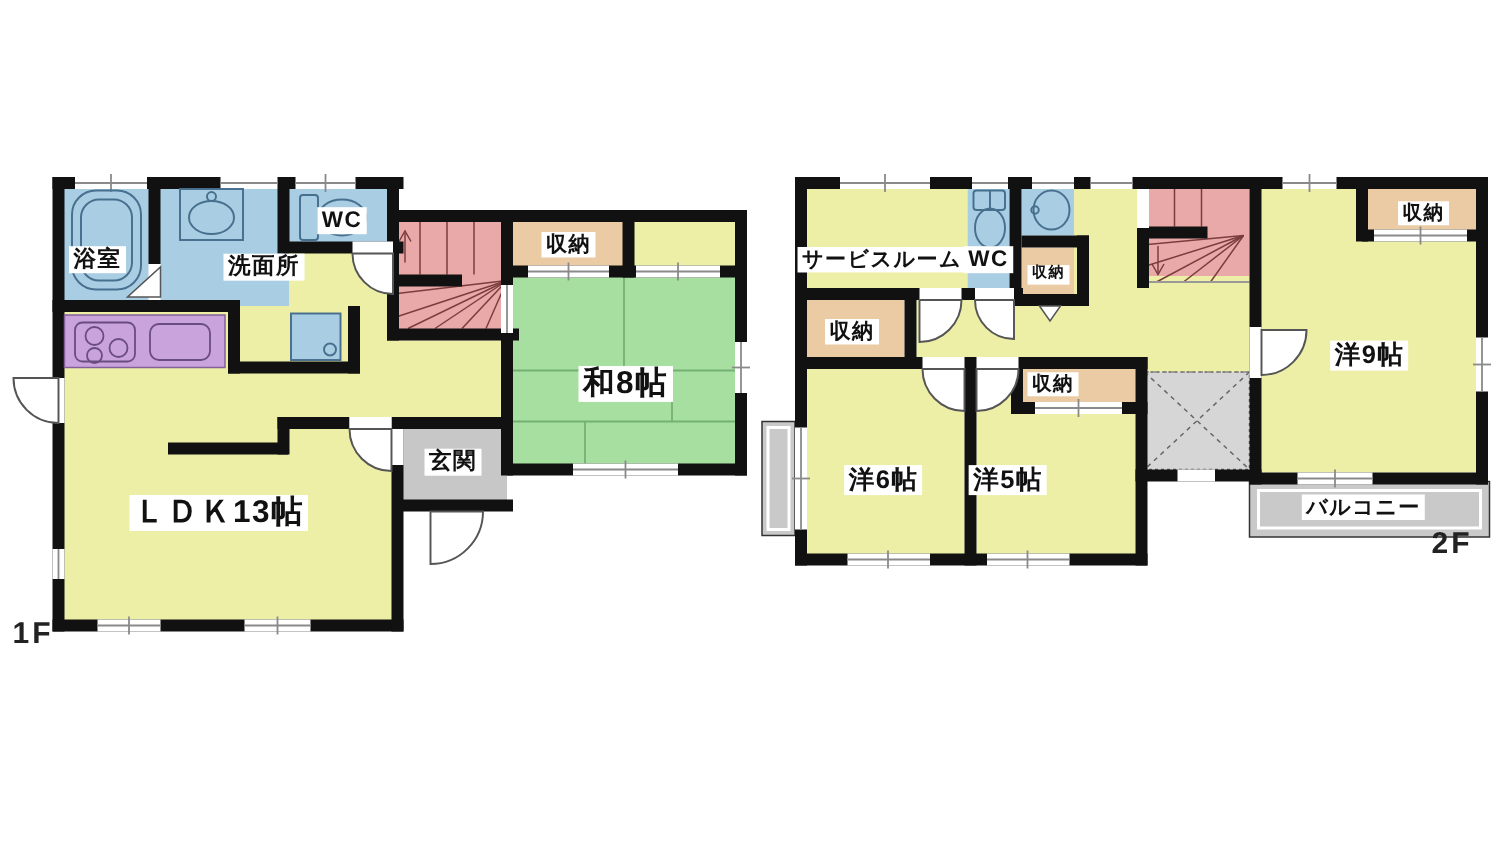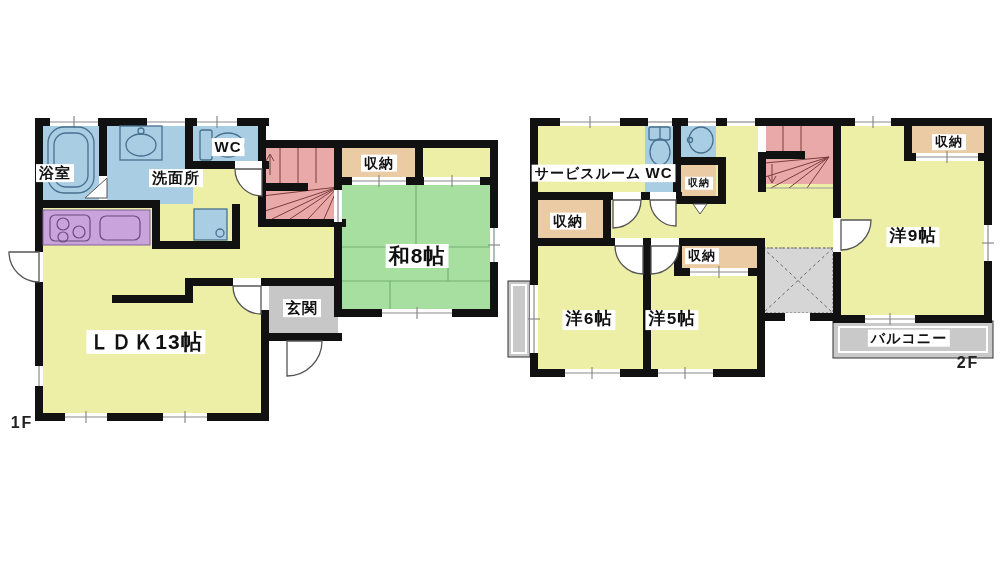--- a/index.html
+++ b/index.html
@@ -2,24 +2,24 @@
 <html><head>
 <meta charset="utf-8">
 <style>
   html,body{margin:0;padding:0;background:#ffffff;}
   #stage{position:relative;width:1000px;height:562px;background:#ffffff;overflow:hidden;
          font-family:"Liberation Sans","DejaVu Sans",sans-serif;}
   #plan-svg{position:absolute;left:0;top:0;}
   .room-label{position:absolute;transform:translate(-50%,-50%);background:#ffffff;
               color:#111;font-weight:600;line-height:1.05;padding:1px 3px;white-space:nowrap;
               letter-spacing:1px;}
-  .fs18{font-size:21px;} .fs17{font-size:17px;font-family:Liberation Mono, monospace;} .fs15{font-size:15px;}
+  .fs18{font-size:21px;} .fs17{font-size:17px;} .fs15{font-size:15px;}
   .fs14{font-size:14px;} .fs13{font-size:13px;} .fs10{font-size:10px;}
   .floor-tag{position:absolute;transform:translate(-50%,-50%);background:transparent;
-             color:#222;font-size:16px;font-weight:600;letter-spacing:2px;}
+             color:#222;font-size:20px;font-weight:600;letter-spacing:2px;}
 </style>
 </head>
 <body>
 
 <div id="stage">
 
 <svg id="plan-svg" width="1000" height="562" viewBox="0 0 1000 562">
 
   <g>
 
@@ -281,21 +281,21 @@
     <g fill="none" stroke="#47708e" stroke-width="1.3">
       <rect x="649" y="127" width="21" height="13" rx="2"></rect>
       <ellipse cx="660" cy="152" rx="10" ry="13"></ellipse>
       <line x1="660" y1="127" x2="660" y2="140"></line>
       <ellipse cx="701" cy="140" rx="12" ry="13"></ellipse>
       <circle cx="690" cy="140" r="2.5"></circle>
     </g>
   </g>
 </svg>
 
-  <div class="room-label fs15" style="left:55px;top:173px">浴室</div>
+  <div class="room-label fs15" style="left:65px;top:173px">浴室</div>
   <div class="room-label fs15" style="left:176px;top:178px">洗面所</div>
   <div class="room-label fs15" style="left:228px;top:147px">WC</div>
   <div class="room-label fs14" style="left:379px;top:163px">収納</div>
   <div class="room-label fs18" style="left:417px;top:256px">和8帖</div>
   <div class="room-label fs15" style="left:302px;top:308px">玄関</div>
   <div class="room-label fs18" style="left:146px;top:342px">ＬＤＫ13帖</div>
   <div class="floor-tag" style="left:22px;top:423px">1F</div>
 
   <div class="room-label fs14" style="left:588px;top:173px">サービスルーム</div>
   <div class="room-label fs15" style="left:659px;top:173px">WC</div>

